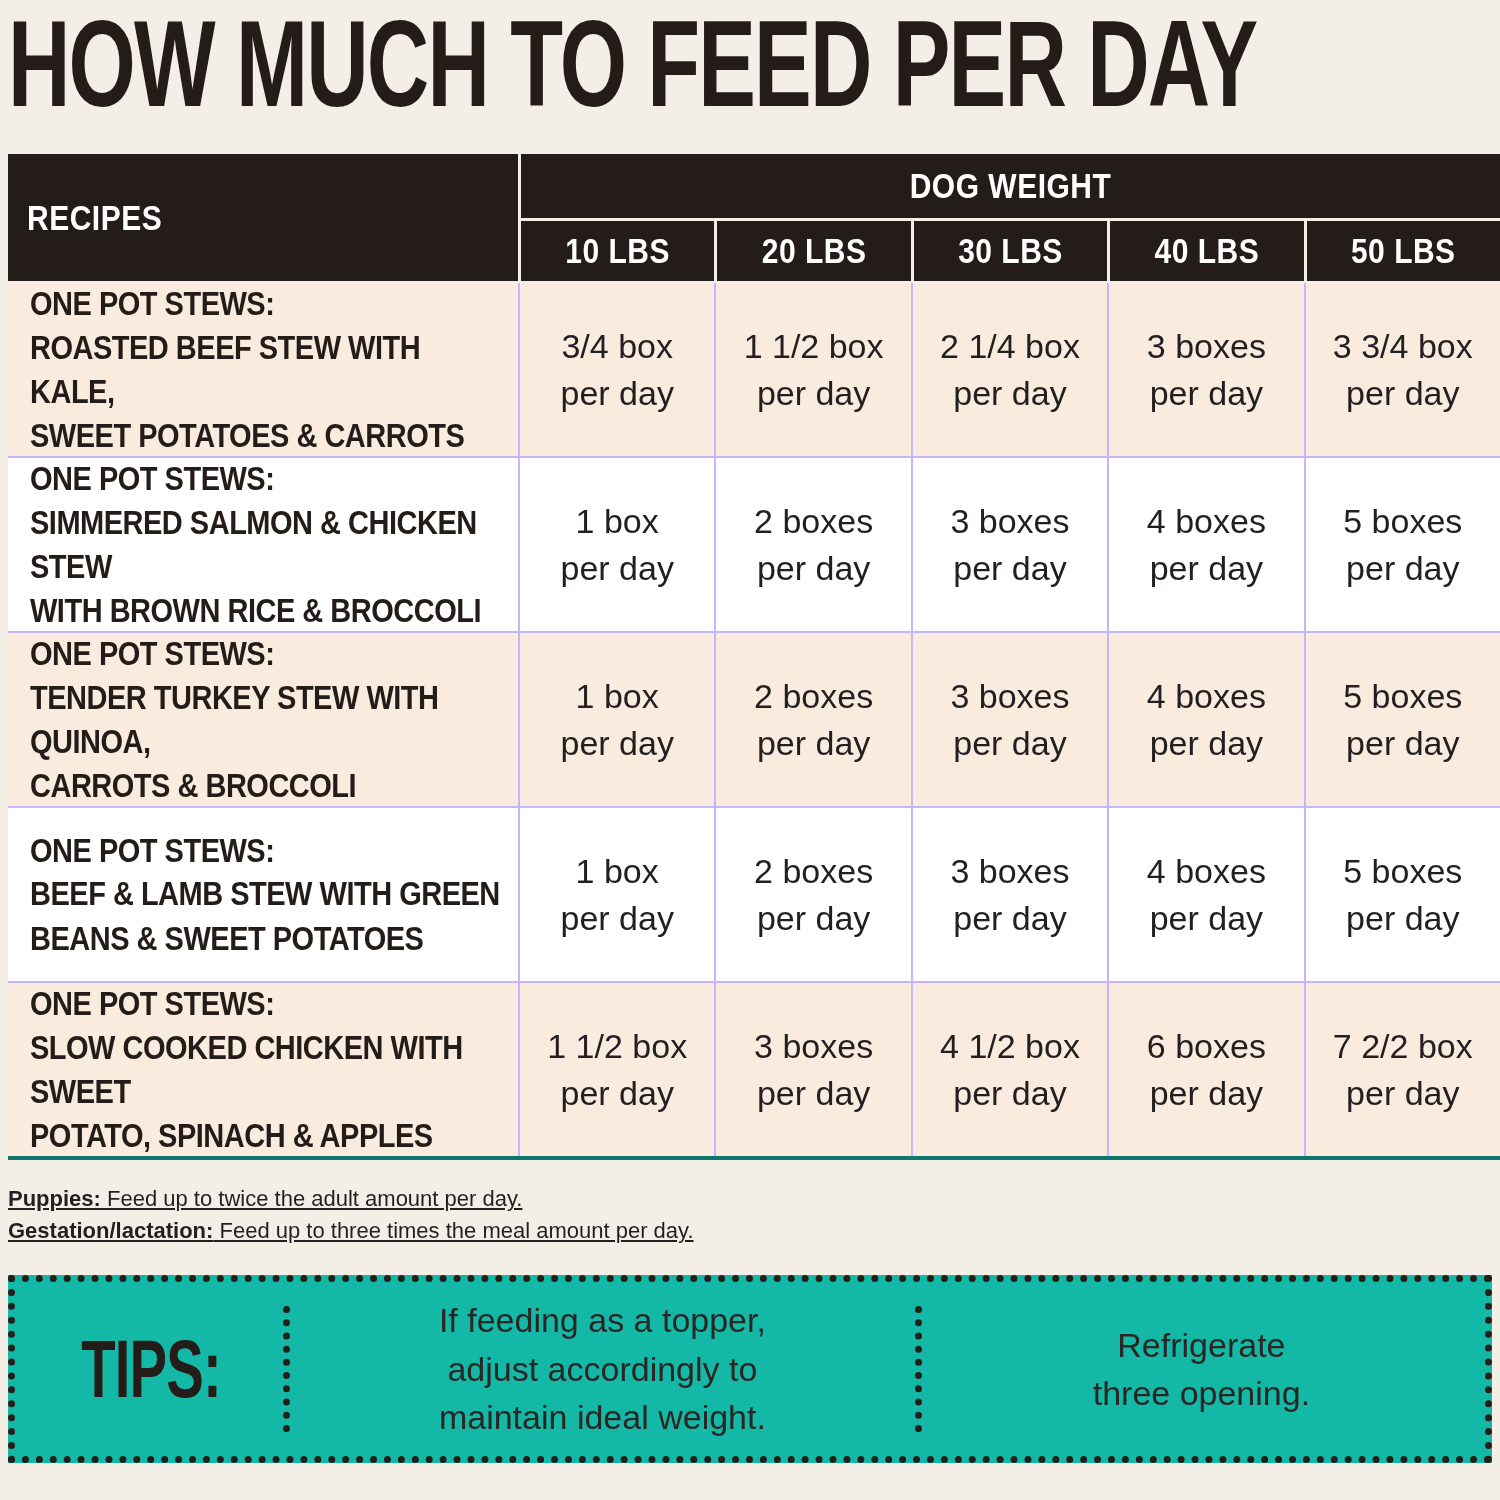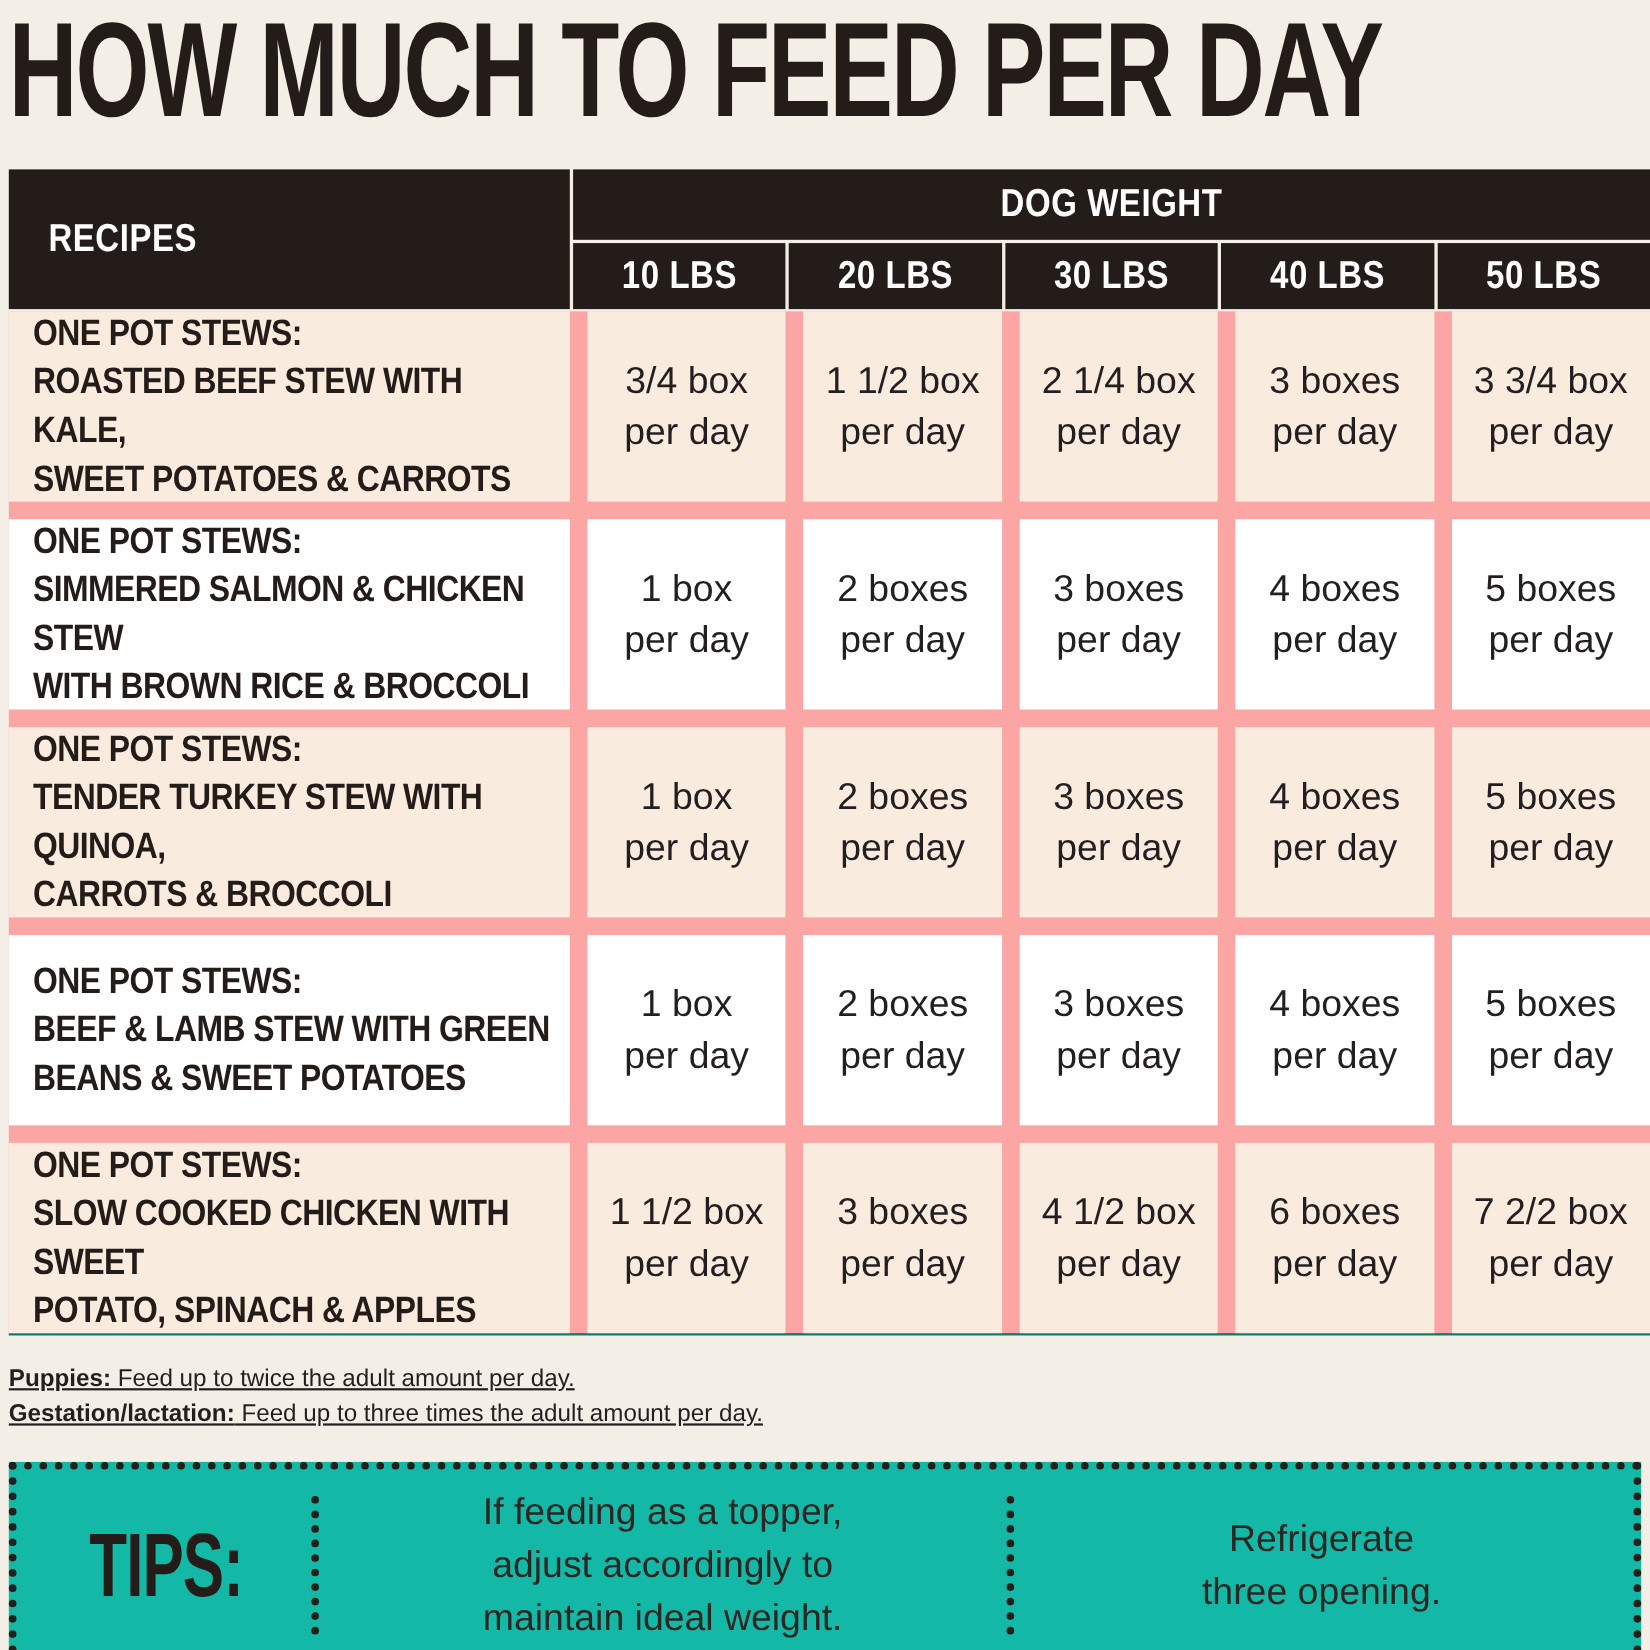--- a/index.html
+++ b/index.html
@@ -32,35 +32,35 @@
     display:grid;
     grid-template-columns:510px repeat(5,1fr);
     grid-template-rows:64px 60px;
     gap:3px;
   }
   .thead .cell{
     background:#231c18;
     color:#ffffff;
     display:flex;align-items:center;justify-content:center;
   }
-  .cell-recipes{grid-row:1/3;grid-column:1;justify-content:flex-start !important;padding-left:36px;}
+  .cell-recipes{grid-row:1/3;grid-column:1;justify-content:flex-start !important;padding-left:19px;}
   .cell-dogweight{grid-row:1;grid-column:2/7;}
   .hdr-txt{
     font-weight:bold;font-size:30px;letter-spacing:0.5px;
     transform:scaleY(1.18);
     white-space:nowrap;
   }
   .tbody{
     display:grid;
     grid-template-columns:510px repeat(5,1fr);
     grid-auto-rows:173px;
-    gap:16px;
-    background:#fca5a5;
+    gap:2px;
+    background:#c4b5fd;
     margin-top:2px;
-    border-bottom:2px solid #0f766e;
+    border-bottom:4px solid #0f766e;
   }
   .tbody .cell{
     display:flex;align-items:center;justify-content:center;
     background:#ffffff;
   }
   .tbody .row-odd{background:#f9ecdf;}
   .cell-recipe{justify-content:flex-start !important;padding-left:22px;padding-right:8px;}
   .recipe-txt{
     font-weight:bold;
     font-size:29px;
@@ -283,21 +283,21 @@
       <div class="cell row-odd">
           <span class="value-txt">7 2/2 box
 per day</span>
         </div>
 
     </div>
   </div>
 
   <div class="notes">
     <p class="note"><b>Puppies:</b><span> Feed up to twice the adult amount per day.</span></p>
-    <p class="note"><b>Gestation/lactation:</b><span> Feed up to three times the adult amount per day.</span></p>
+    <p class="note"><b>Gestation/lactation:</b><span> Feed up to three times the meal amount per day.</span></p>
   </div>
 
   <div class="tips">
     <div class="tips-label">TIPS:</div>
     <div class="vdiv"></div>
     <div class="tip tip-wide">If feeding as a topper,
 adjust accordingly to
 maintain ideal weight.</div>
     <div class="vdiv"></div>
     <div class="tip">Refrigerate

